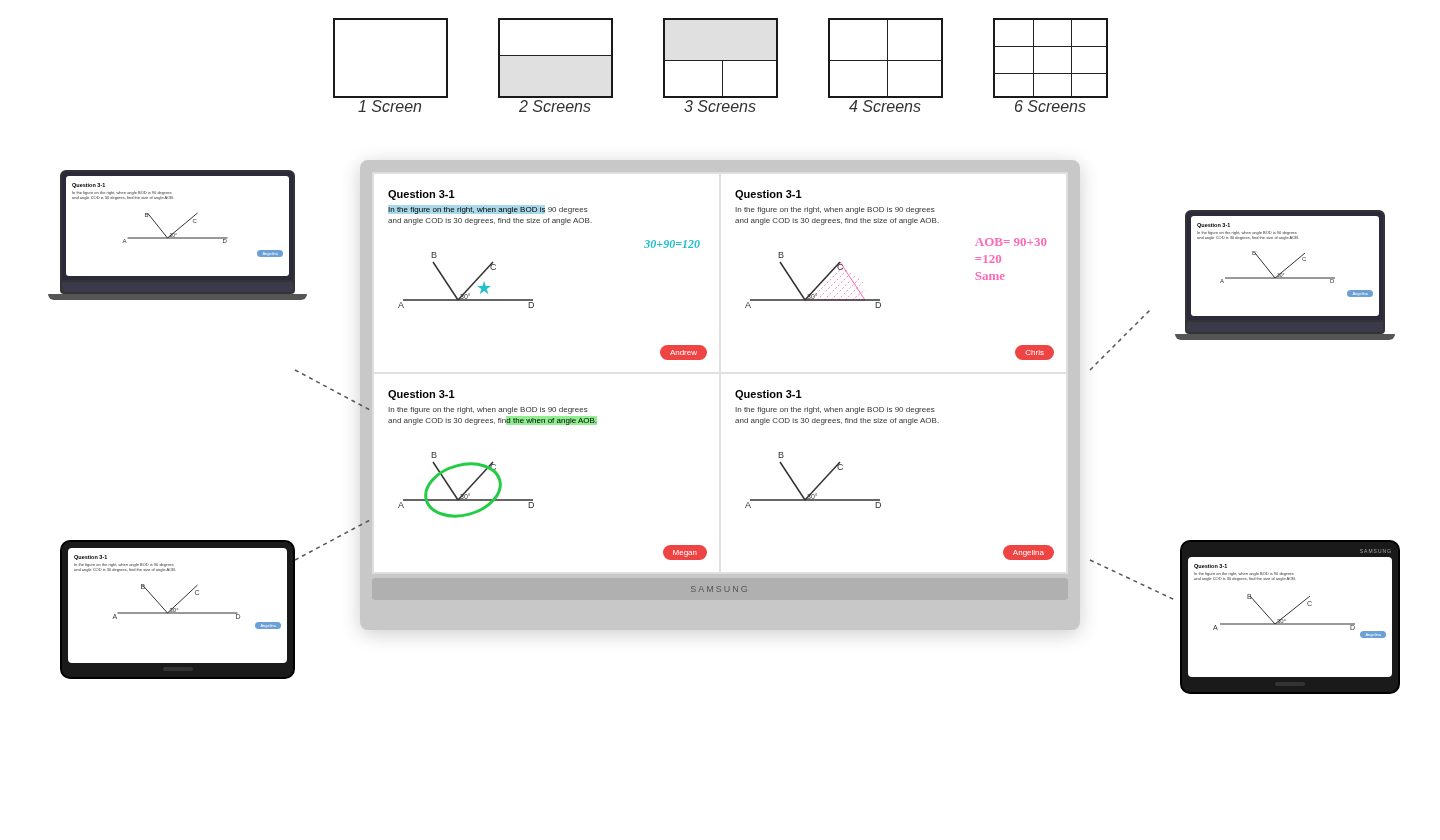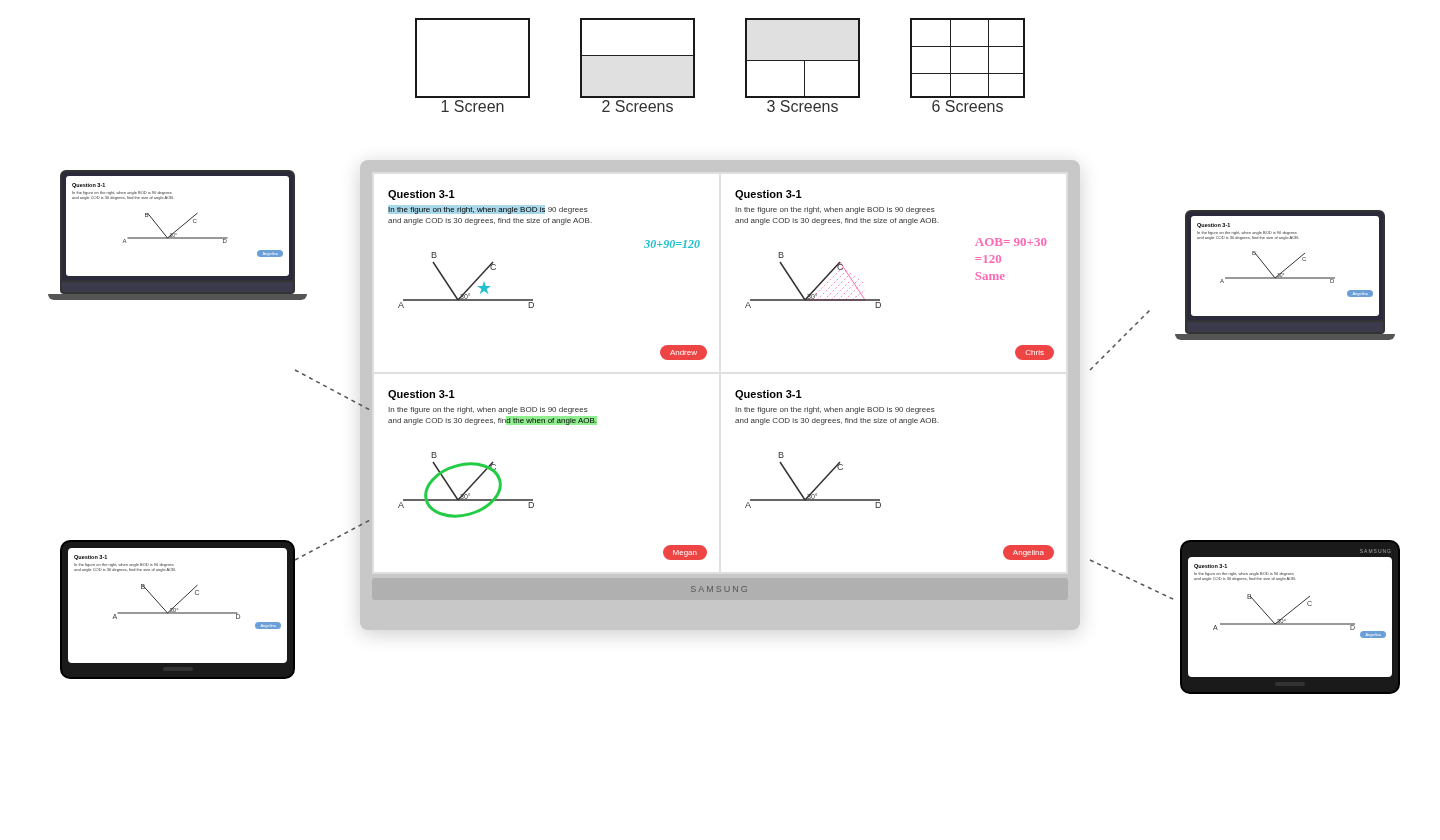--- a/index.html
+++ b/index.html
@@ -19,20 +19,21 @@
       align-items: flex-start;
       gap: 50px;
       padding-top: 18px;
     }
 
     .screen-option {
       display: flex;
       flex-direction: column;
       align-items: center;
       cursor: pointer;
+      font-style: italic;
     }
 
     .screen-label {
       font-size: 16px;
       color: #333;
     }
 
     
     .tv-container {
       position: absolute;
@@ -275,20 +276,27 @@
 
   <div class="screen-option">
     <div class="icon-wrapper">
       <div style="position:absolute;top:0;left:0;right:0;height:40px;background:#e0e0e0;"></div>
       <div style="position:absolute;top:40px;left:0;right:0;height:1px;background:#222;"></div>
       <div style="position:absolute;top:40px;left:57px;bottom:0;width:1px;background:#222;"></div>
     </div>
     <span class="screen-label">3 Screens</span>
   </div>
 
+  <div class="screen-option">
+    <div class="icon-wrapper">
+      <div style="position:absolute;top:40px;left:0;right:0;height:1px;background:#222;"></div>
+      <div style="position:absolute;top:0;bottom:0;left:57px;width:1px;background:#222;"></div>
+    </div>
+    <span class="screen-label">4 Screens</span>
+  </div>
 
 
   <div class="screen-option">
     <div class="icon-wrapper">
       <div style="position:absolute;top:26px;left:0;right:0;height:1px;background:#222;"></div>
       <div style="position:absolute;top:53px;left:0;right:0;height:1px;background:#222;"></div>
       <div style="position:absolute;top:0;bottom:0;left:38px;width:1px;background:#222;"></div>
       <div style="position:absolute;top:0;bottom:0;left:76px;width:1px;background:#222;"></div>
     </div>
     <span class="screen-label">6 Screens</span>

